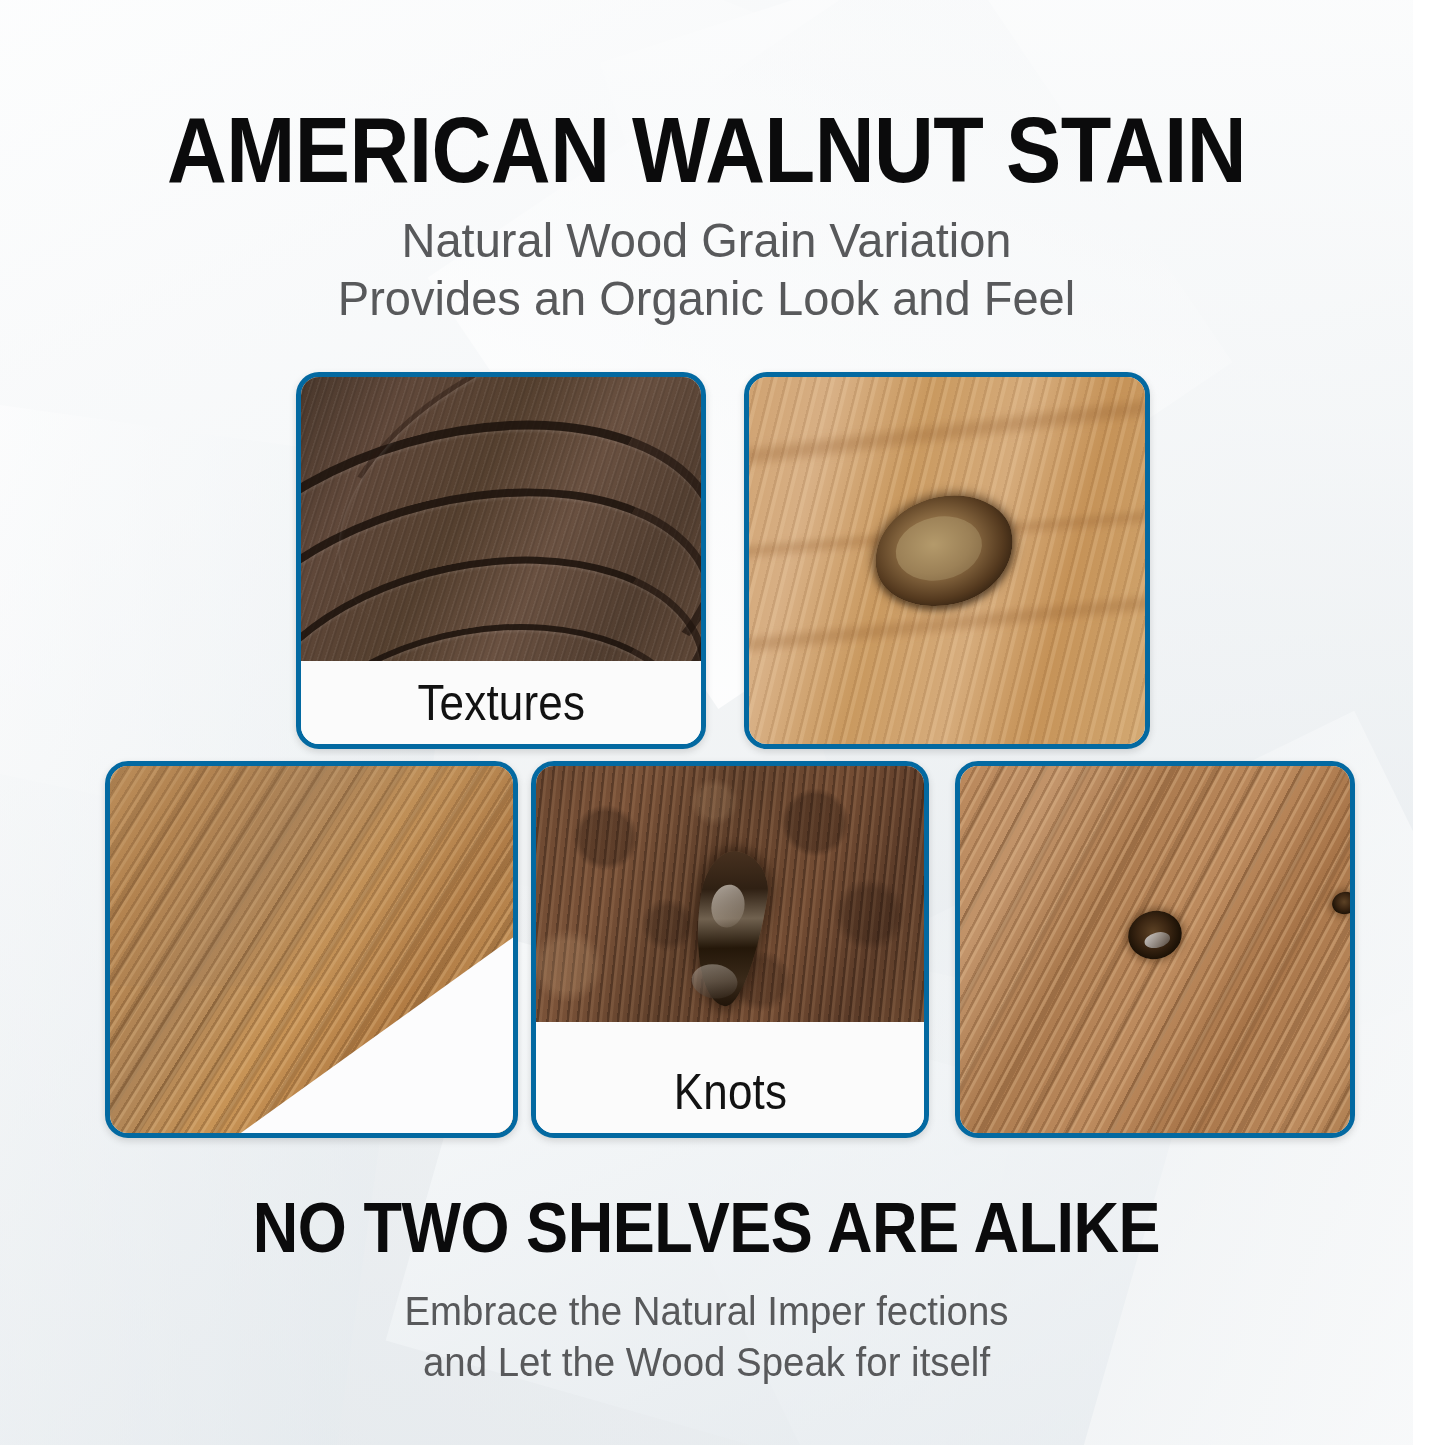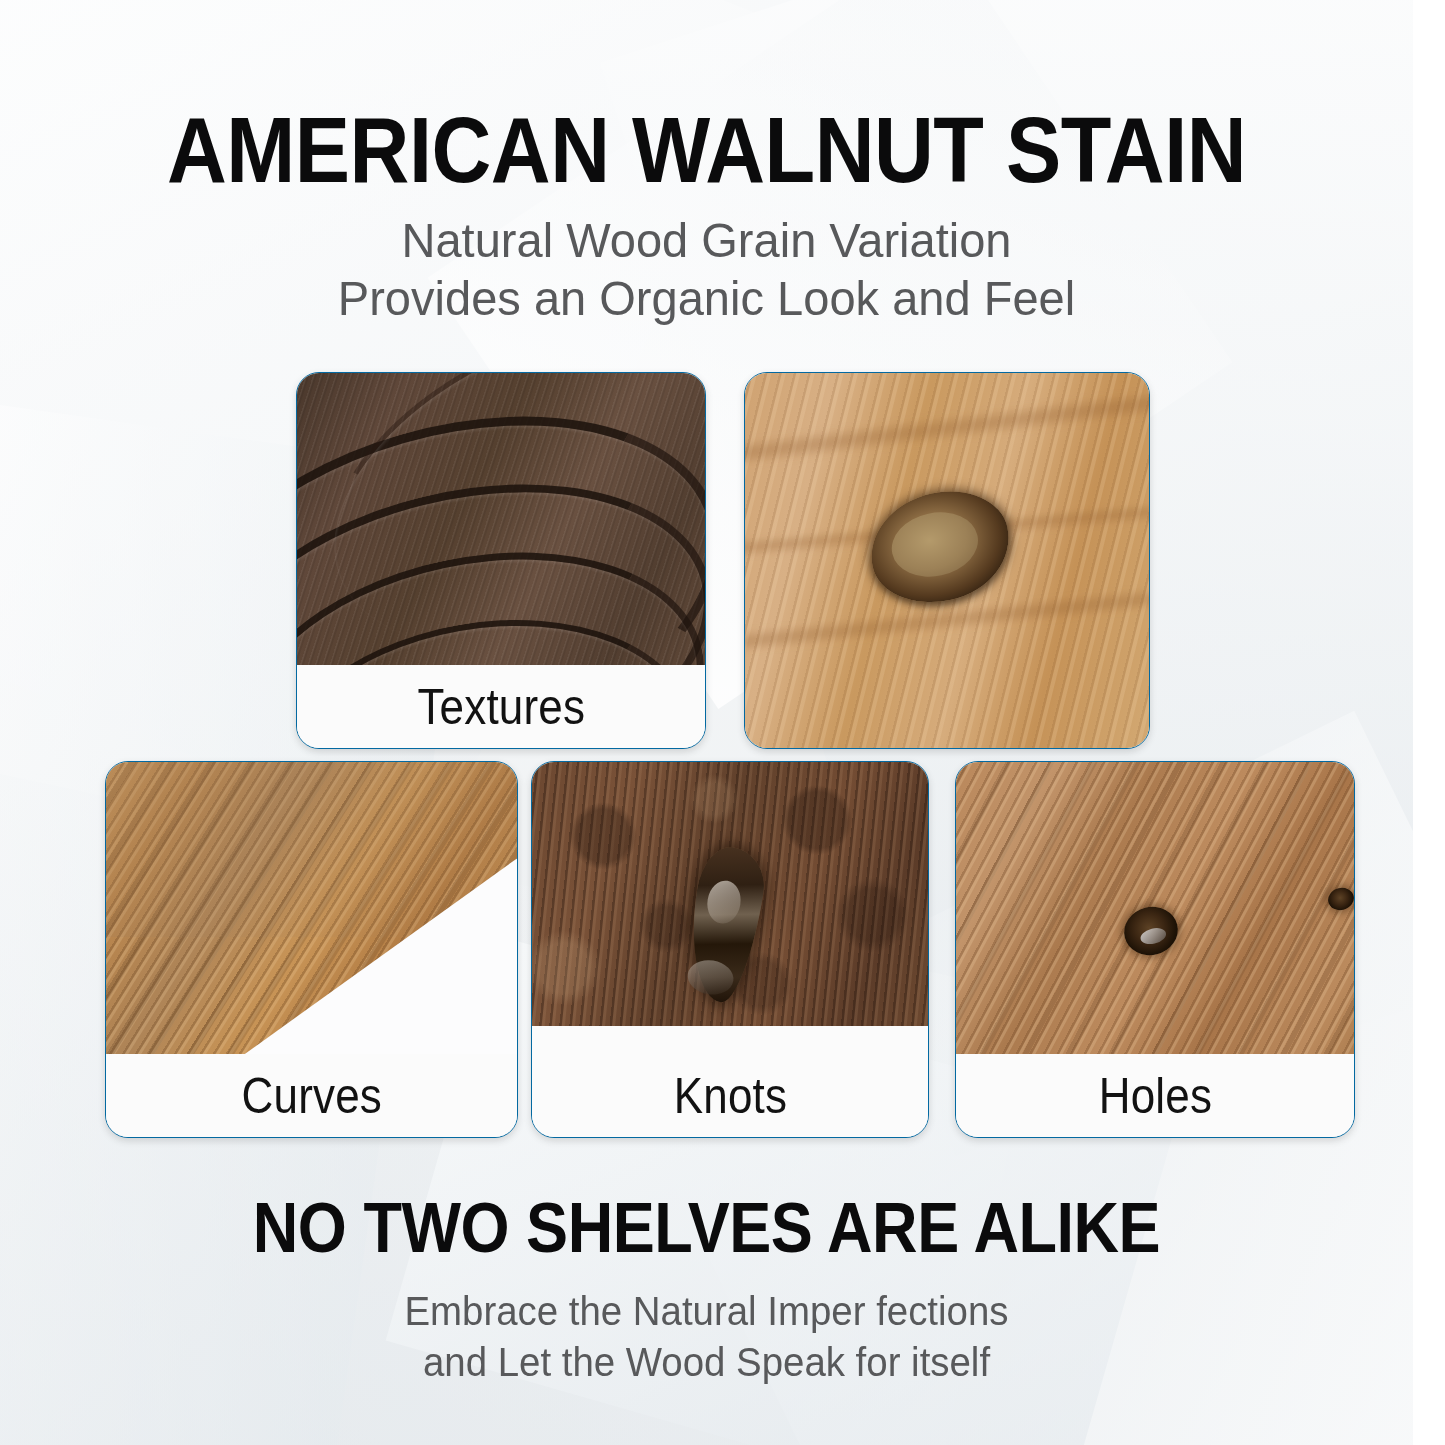--- a/index.html
+++ b/index.html
@@ -63,21 +63,21 @@
     color:#58595b; font-weight:300;
     transform:scaleX(.96);
   }
   #title-sub { top:212px; font-size:49px; line-height:1.18; }
   #closing-sub { top:1286px; font-size:40px; line-height:1.28; }
 
   
   .card {
     position:absolute;
     background:#fbfbfb;
-    border:1px solid #0369a1;
+    border:5px solid #0369a1;
     border-radius:23px;
     overflow:hidden;
     box-shadow:0 3px 7px rgba(60,60,60,.18);
     display:flex; flex-direction:column;
   }
   .photo { position:relative; width:100%; flex:1 1 auto; overflow:hidden; }
   .label-band {
     flex:0 0 83px;
     background:#fbfbfb;
     display:flex; align-items:center; justify-content:center;
@@ -320,45 +320,39 @@
     </div>
   </div>
 
   <div class="card" id="card-curves">
     <div class="photo w-curves">
       <div class="grain fib"></div>
       <div class="grain fib2"></div>
       <div class="shade"></div>
       <div class="white-wedge"></div>
     </div>
-    <div class="label-band">
-      <span class="label-text">Curves</span>
-    </div>
   </div>
 
   <div class="card" id="card-knots">
     <div class="photo w-knots">
       <div class="grain fib"></div>
       <div class="mottle"></div>
       <div class="knot-blob"></div>
     </div>
     <div class="label-band">
       <span class="label-text">Knots</span>
     </div>
   </div>
 
   <div class="card" id="card-holes">
     <div class="photo w-holes">
       <div class="grain fib"></div>
       <div class="grain fib2"></div>
       <div class="hole h1"></div>
       <div class="hole h2"></div>
-    </div>
-    <div class="label-band">
-      <span class="label-text">Holes</span>
     </div>
   </div>
 
   <div class="headline" id="closing-main">NO TWO SHELVES ARE ALIKE</div>
   <div class="subline" id="closing-sub">
     <div>Embrace the Natural Imper fections</div>
     <div>and Let the Wood Speak for itself</div>
   </div>
 
 </div>

